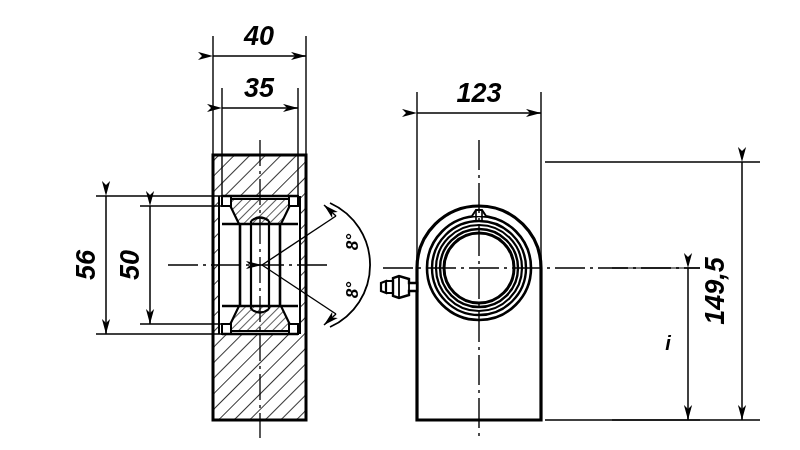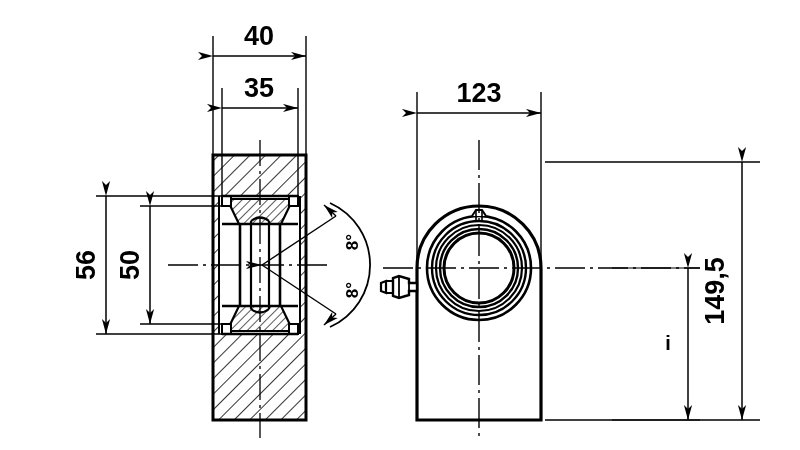--- a/index.html
+++ b/index.html
@@ -10,20 +10,21 @@
   }
   body {
     font-family: "Liberation Sans", sans-serif;
   }
   #drawing-root {
     position: relative;
     width: 800px;
     height: 450px;
     background: #ffffff;
     overflow: hidden;
+    font-style: italic;
   }
   #drawing-svg {
     display: block;
     width: 800px;
     height: 450px;
   }
   .dim-text {
     font-family: "Liberation Sans", sans-serif;
     font-weight: bold;
     fill: #000000;

